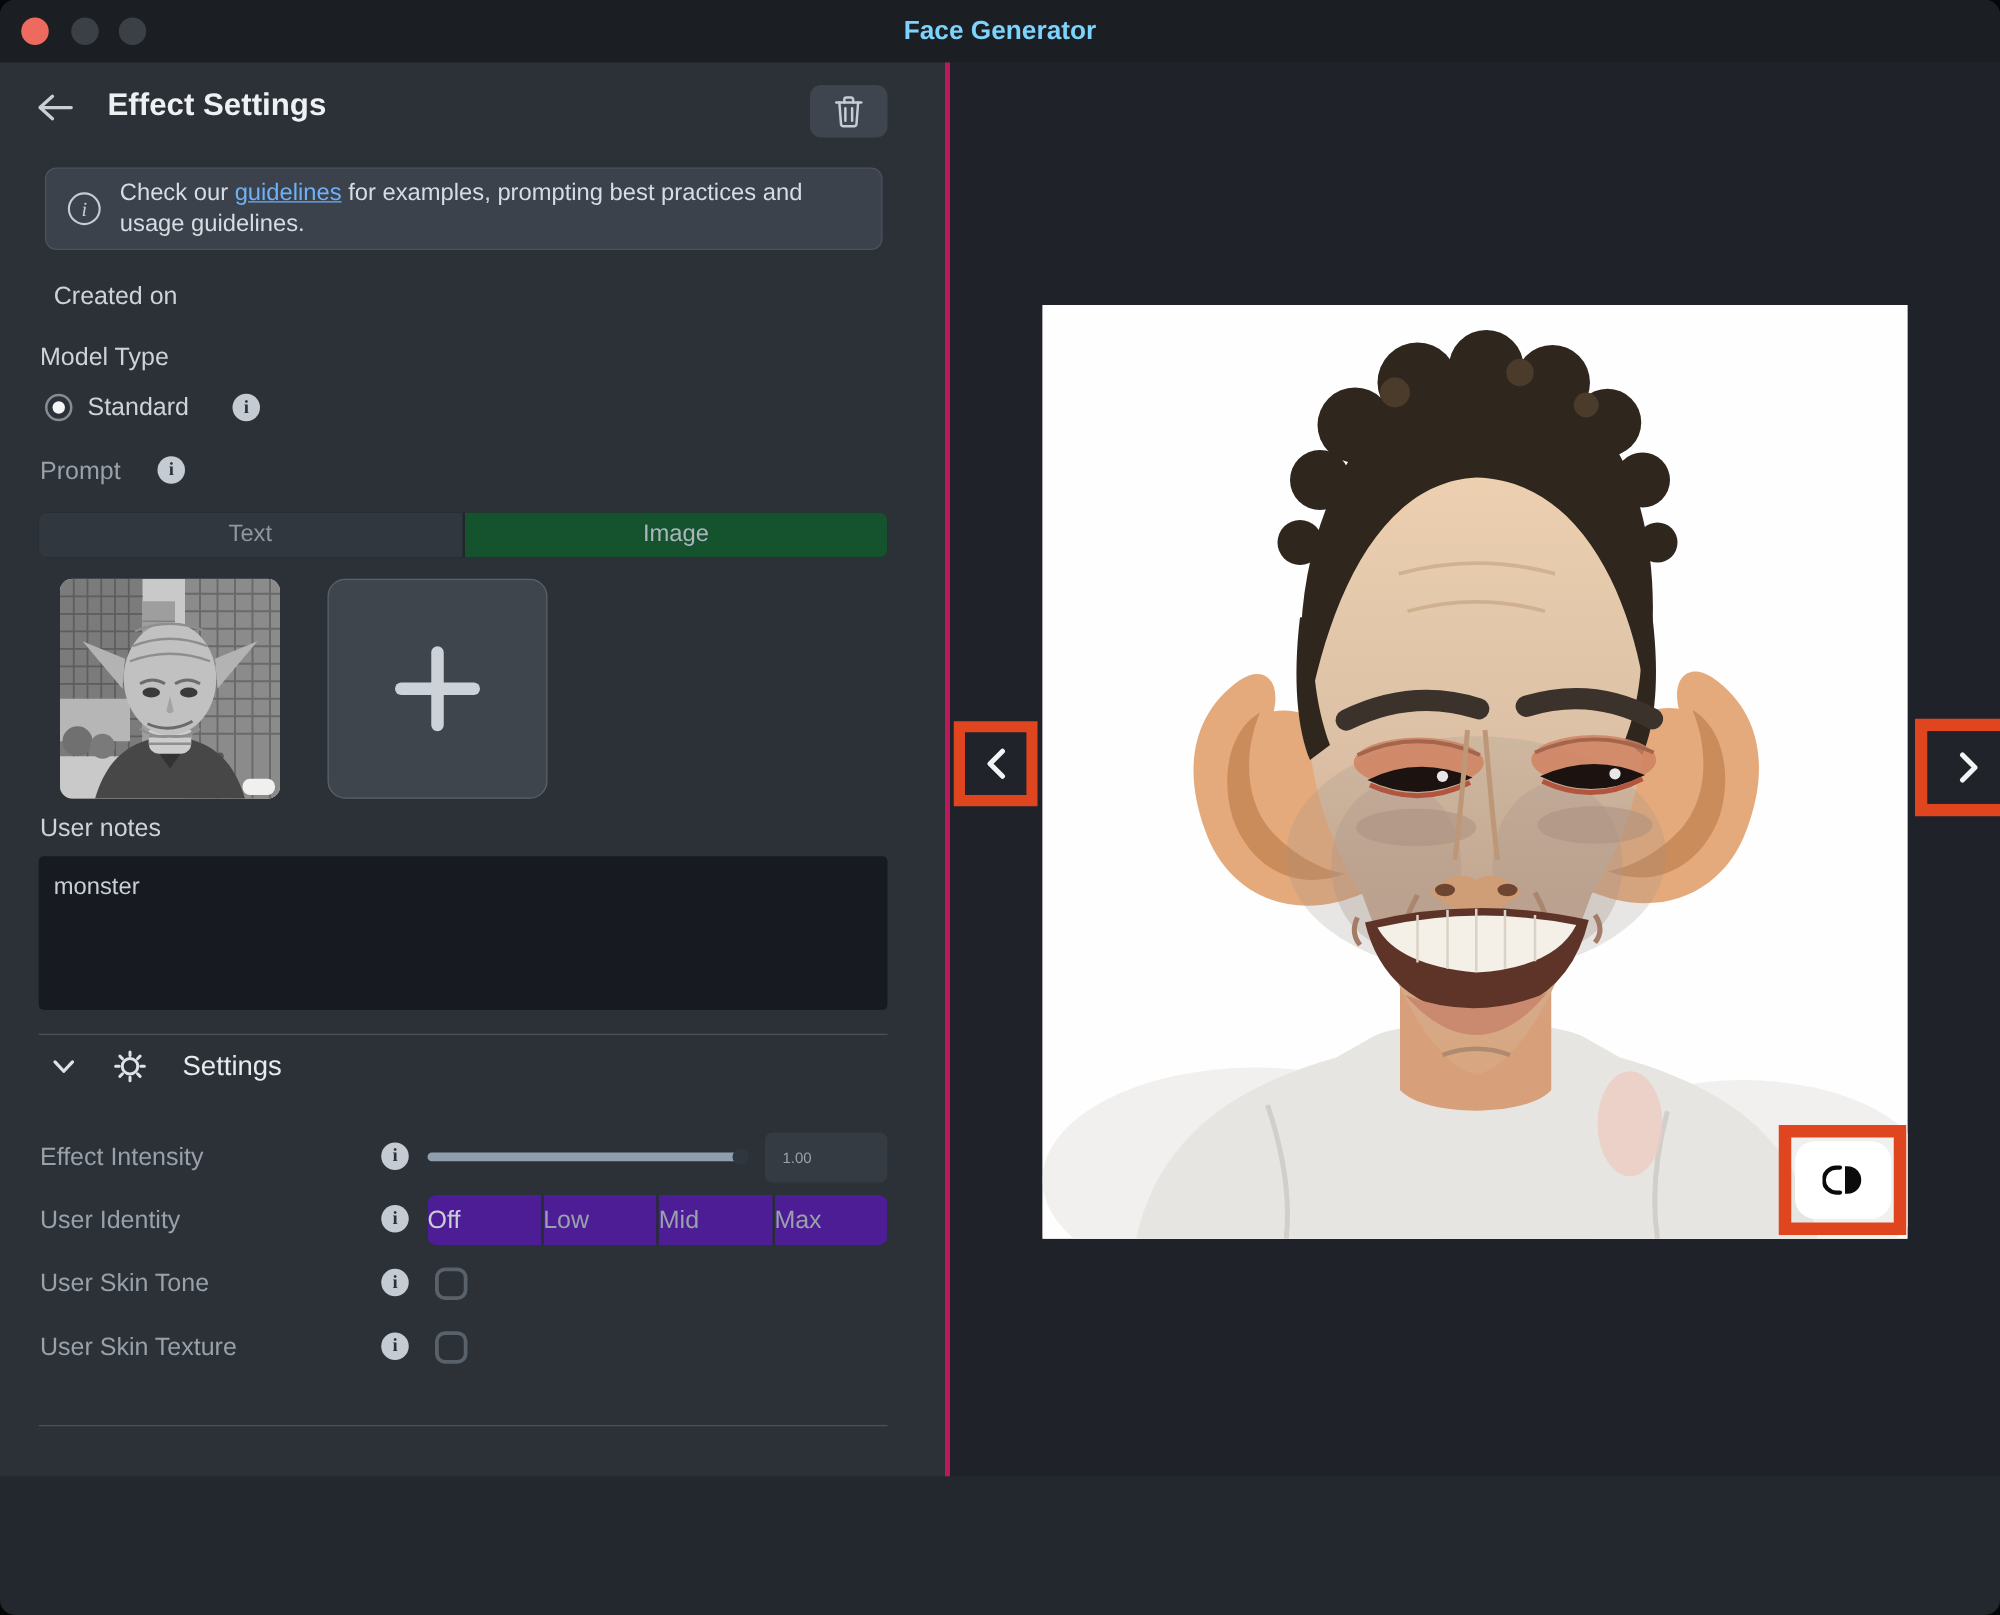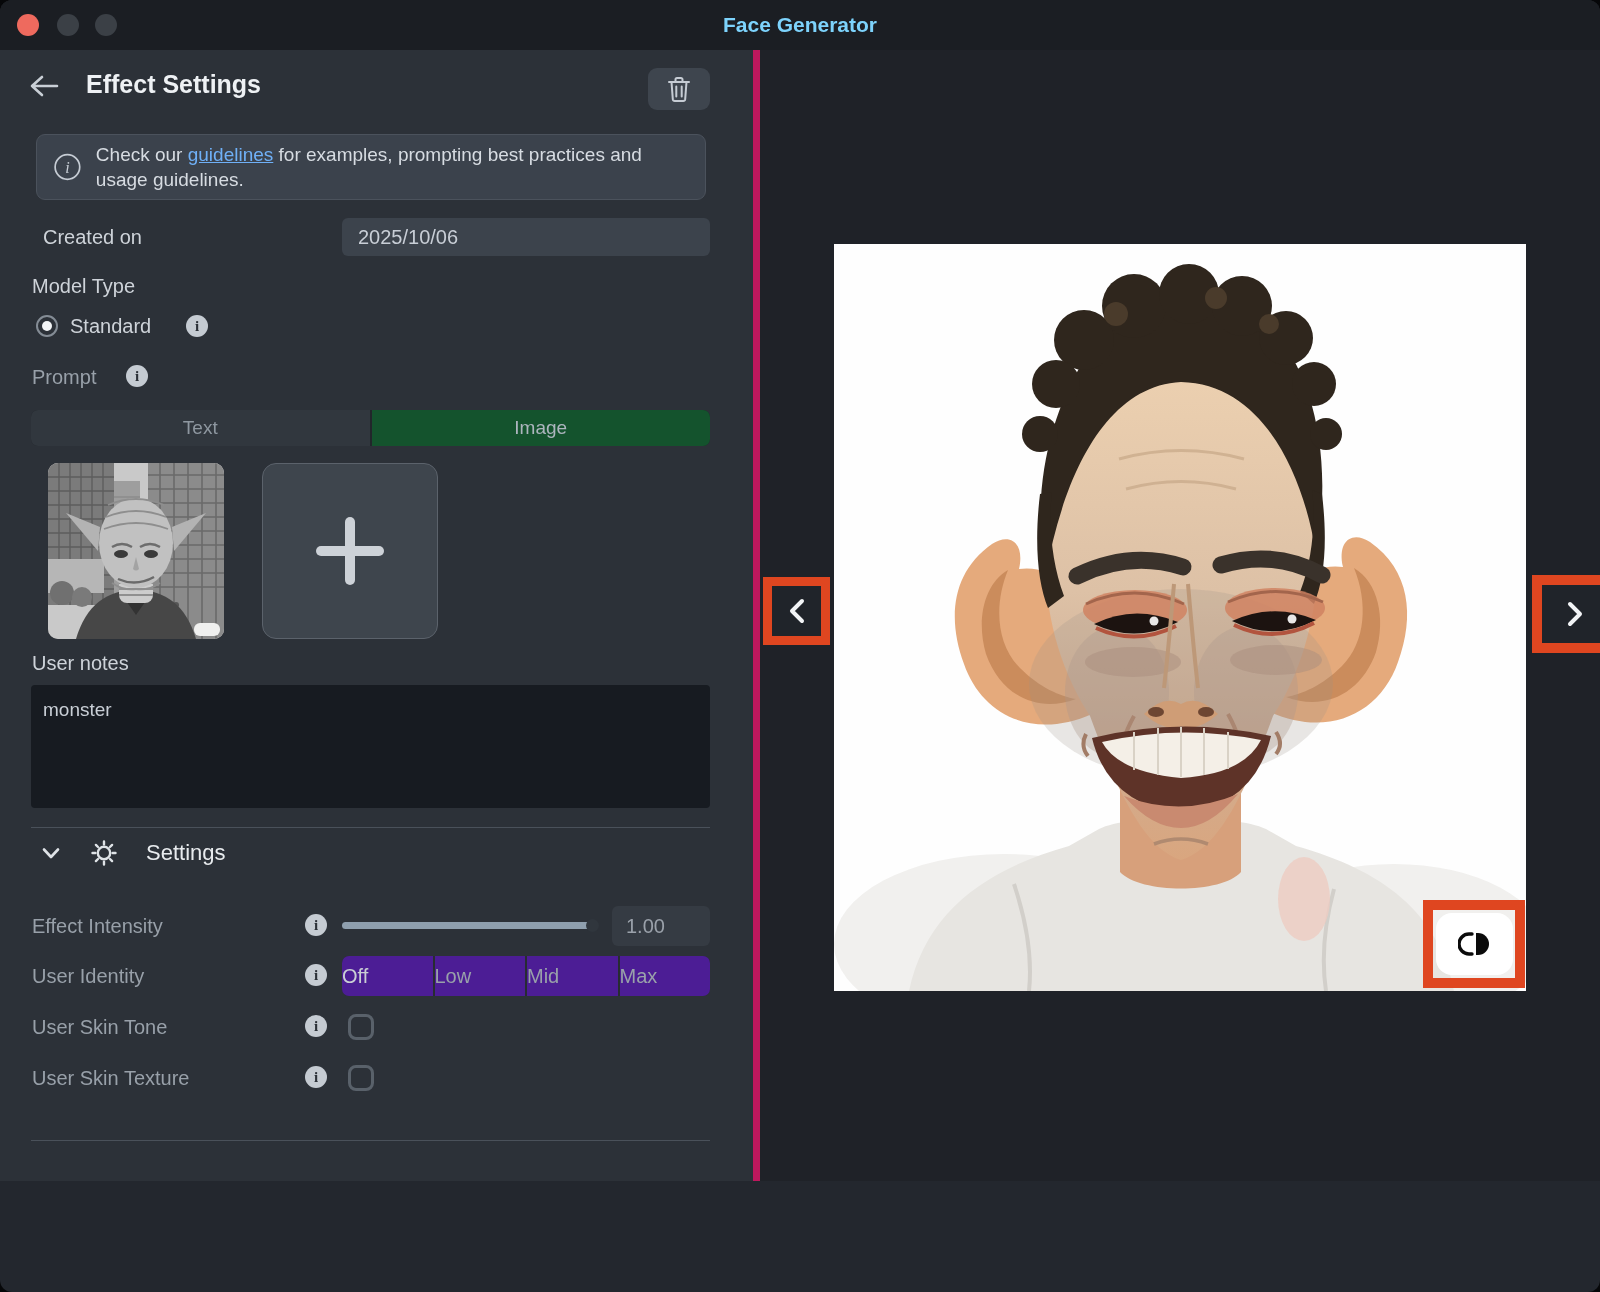--- a/index.html
+++ b/index.html
@@ -14,21 +14,21 @@
   .tl{ position:absolute; top:14px; width:22px; height:22px; border-radius:50%; }
   .tl.red{ left:17px; background:#ee6a5e; }
   .tl.g1{ left:57px; background:#3b4046; }
   .tl.g2{ left:95px; background:#3b4046; }
   .win-title{ position:absolute; left:0; right:0; top:0; height:50px; line-height:50px;
               text-align:center; color:#7dd3fc; font-weight:bold; font-size:21px; }
 
   
   .main{ display:flex; height:1131px; }
   .left{ width:760px; background:#2c3138; position:relative;
-         border-right:7px solid #be185d; }
+         border-right:4px solid #be185d; }
   .right{ flex:1; background:#1f2228; position:relative; overflow:hidden; }
 
   .abs{ position:absolute; }
 
   
   .back-btn{ left:24px; top:16px; width:40px; height:40px; display:flex;
              align-items:center; justify-content:center; cursor:pointer; }
   .panel-title{ left:86px; top:20px; font-size:25px; font-weight:bold; color:#eef1f4; }
   .trash-btn{ left:648px; top:18px; width:62px; height:42px; background:#3e454e;
               border-radius:9px; display:flex; align-items:center; justify-content:center; }
@@ -81,21 +81,21 @@
   .settings-title{ font-size:22px; color:#e8ebee; }
 
   .row-label{ left:32px; }
   .row-info{ left:305px; }
 
   .slider{ left:342px; width:255px; height:7px; border-radius:4px; background:#8f9fae;
            position:absolute; }
   .slider .knob{ position:absolute; right:-2px; top:-3px; width:13px; height:13px;
                  border-radius:50%; background:#30363d; }
   .value-box{ left:612px; width:98px; height:40px; background:#353b43; border-radius:6px;
-              line-height:40px; padding-left:14px; font-size:20px; color:#9aa1aa; }
+              line-height:40px; padding-left:14px; font-size:12px; color:#9aa1aa; }
 
   .seg{ left:342px; width:368px; height:40px; display:flex; gap:2px; background:#272c32;
         border-radius:7px; overflow:hidden; }
   .seg .opt{ flex:1; background:#4c1d95; line-height:40px;
              font-size:20px; color:#99a1aa; cursor:pointer; }
   .seg .opt.sel{ color:#c9ced4; }
 
   .checkbox{ left:348px; width:26px; height:26px; border:3px solid #59616a;
              border-radius:8px; background:transparent; }
 
@@ -158,21 +158,20 @@
 
       <div class="abs banner">
         <svg width="34" height="34" viewBox="0 0 34 34">
           <circle cx="17" cy="17" r="14.5" stroke="#c6ccd4" stroke-width="2" fill="none"></circle>
           <text x="17" y="24" text-anchor="middle" font-family="Liberation Serif, serif" font-style="italic" font-size="19" fill="#c6ccd4">i</text>
         </svg>
         <div class="banner-text"><span>Check our </span><a>guidelines</a><span> for examples, prompting best practices and usage guidelines.</span></div>
       </div>
 
       <div class="abs lbl" style="left:32px;top:176px;margin-left:11px;">Created on</div>
-      <div class="abs date-field">2025/10/06</div>
 
       <div class="abs lbl" style="left:32px;top:225px;">Model Type</div>
       <div class="abs radio">
           <div class="dot"></div>
         </div>
       <div class="abs lbl" style="left:70px;top:265px;">Standard</div>
       <div class="abs info-i" style="left:186px;top:265px;">i</div>
 
       <div class="abs lbl dim" style="left:32px;top:316px;">Prompt</div>
       <div class="abs info-i" style="left:126px;top:315px;">i</div>

